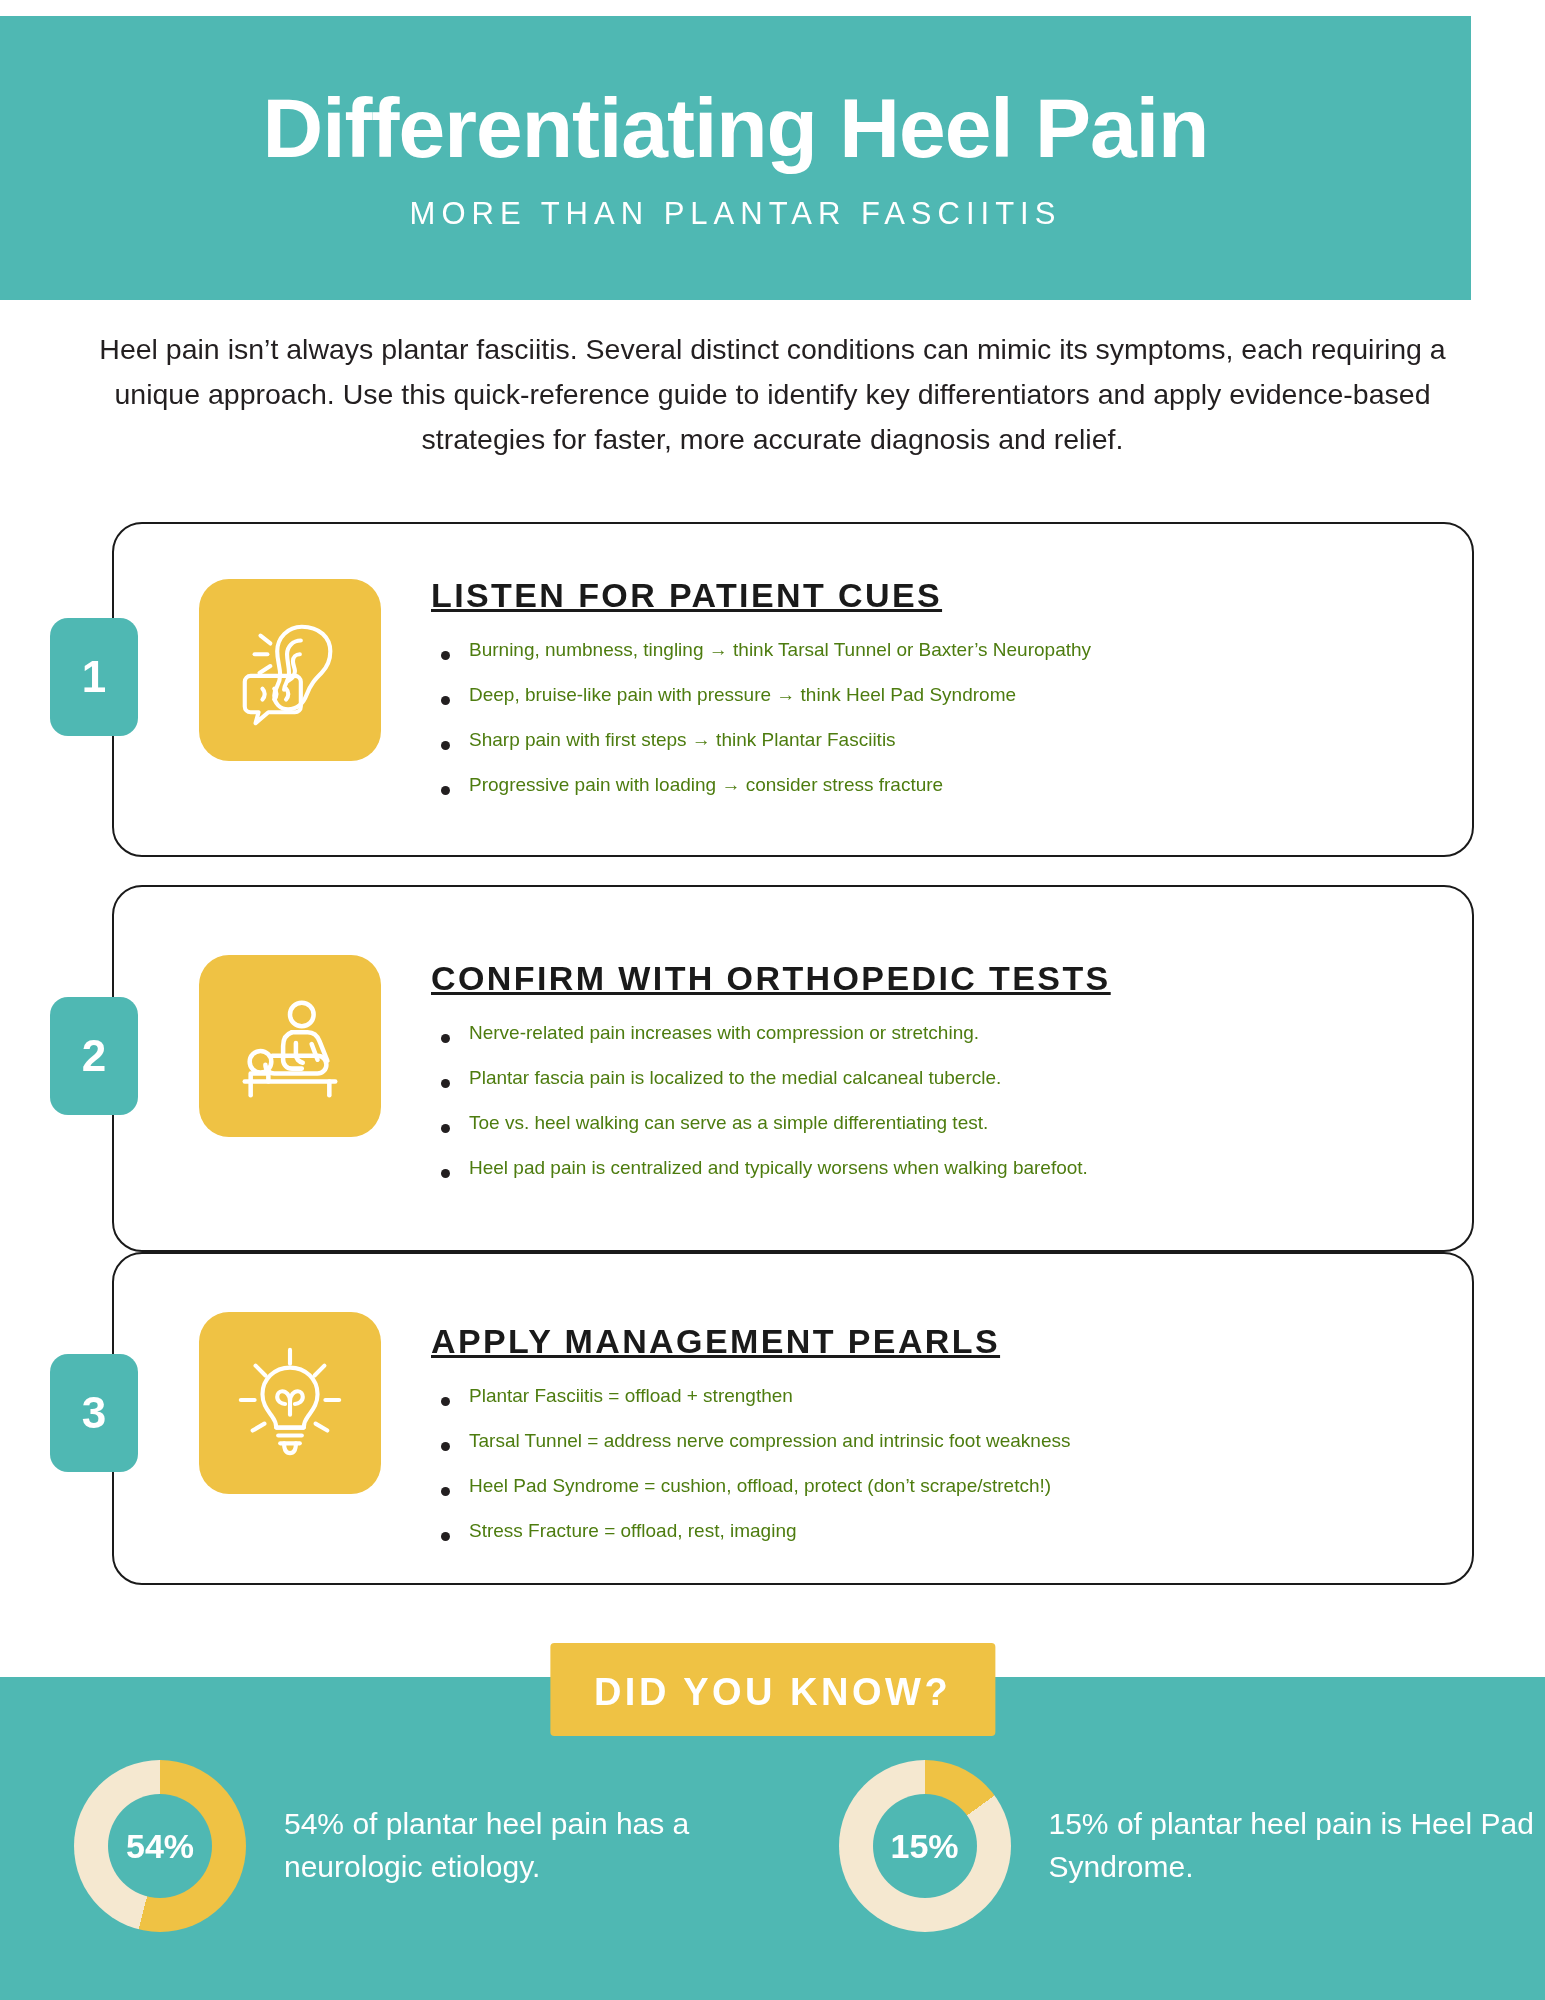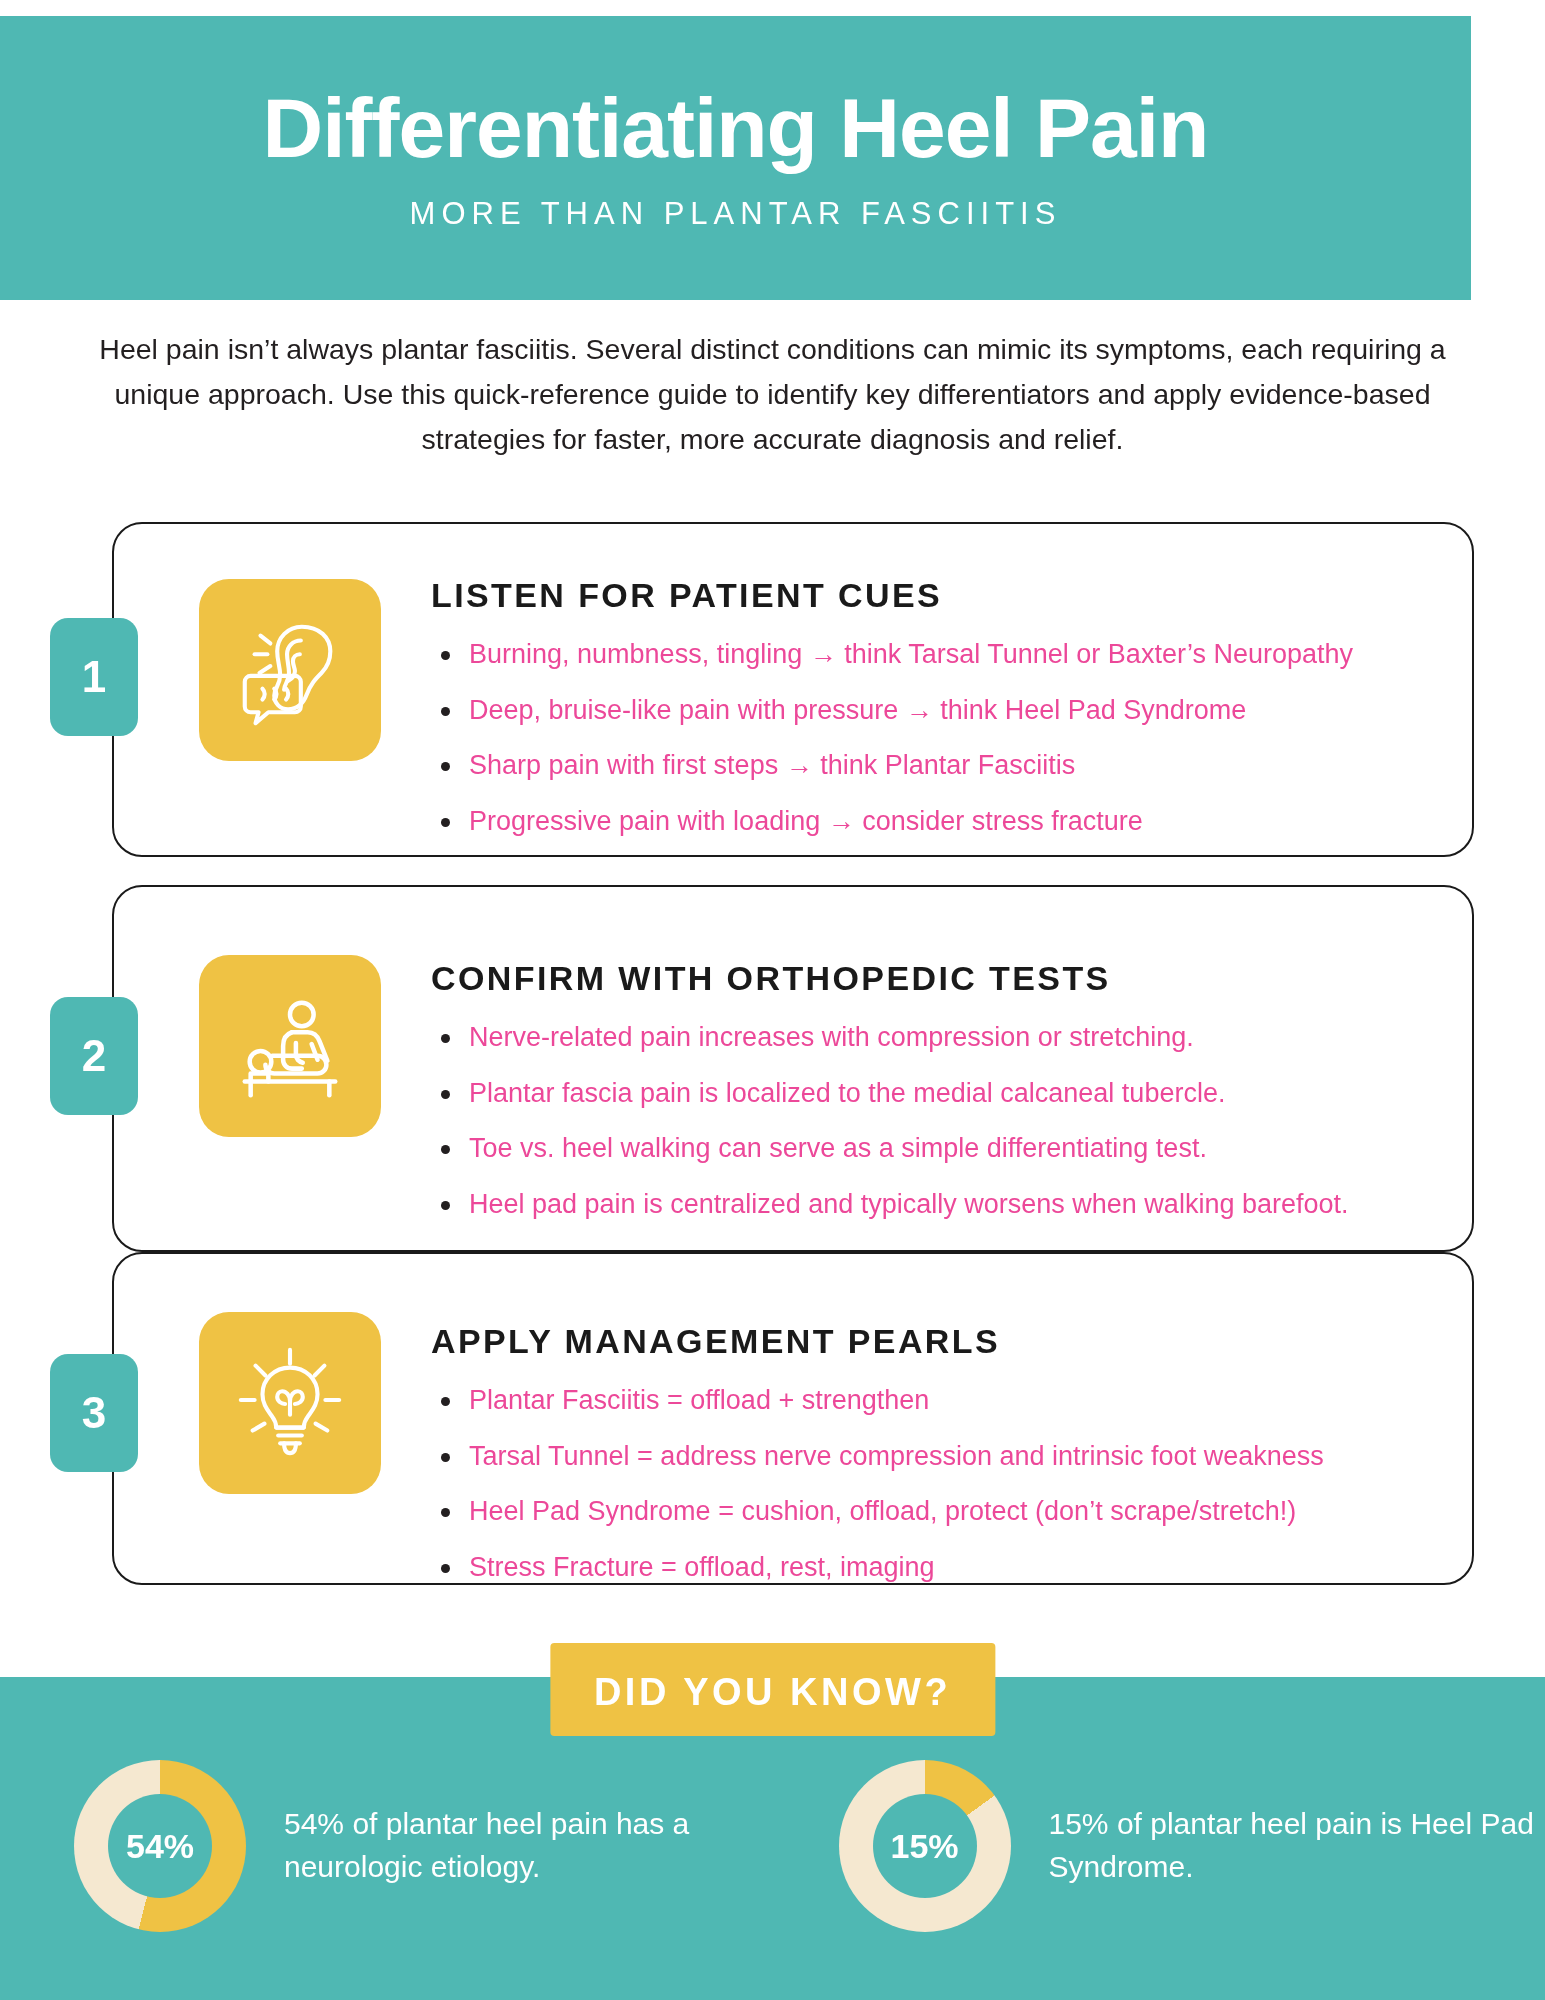--- a/index.html
+++ b/index.html
@@ -100,29 +100,30 @@
   #card-1 .card-body { padding-top:52px; }
   #card-2 .card-body { padding-top:72px; }
   #card-3 .card-body { padding-top:68px; }
 
   .card-heading {
     font-size:34px;
     font-weight:bold;
     letter-spacing:2.4px;
     color:#1a1a1a;
     text-transform:uppercase;
+    text-decoration:underline;
   }
   .bullets { list-style:none; margin-top:22px; }
   .bullets li {
     position:relative;
     padding-left:38px;
-    font-size:27px;
+    font-size:19px;
     line-height:1.32;
     margin-bottom:20px;
-    color:#ec4899;
+    color:#4d7c0f;
     margin-top:20px;
   }
   .bullets li:last-child { margin-bottom:0; }
   .bullets li::before {
     content:"";
     position:absolute;
     left:10px; top:14px;
     width:9px; height:9px;
     border-radius:50%;
     background:#231f20;

